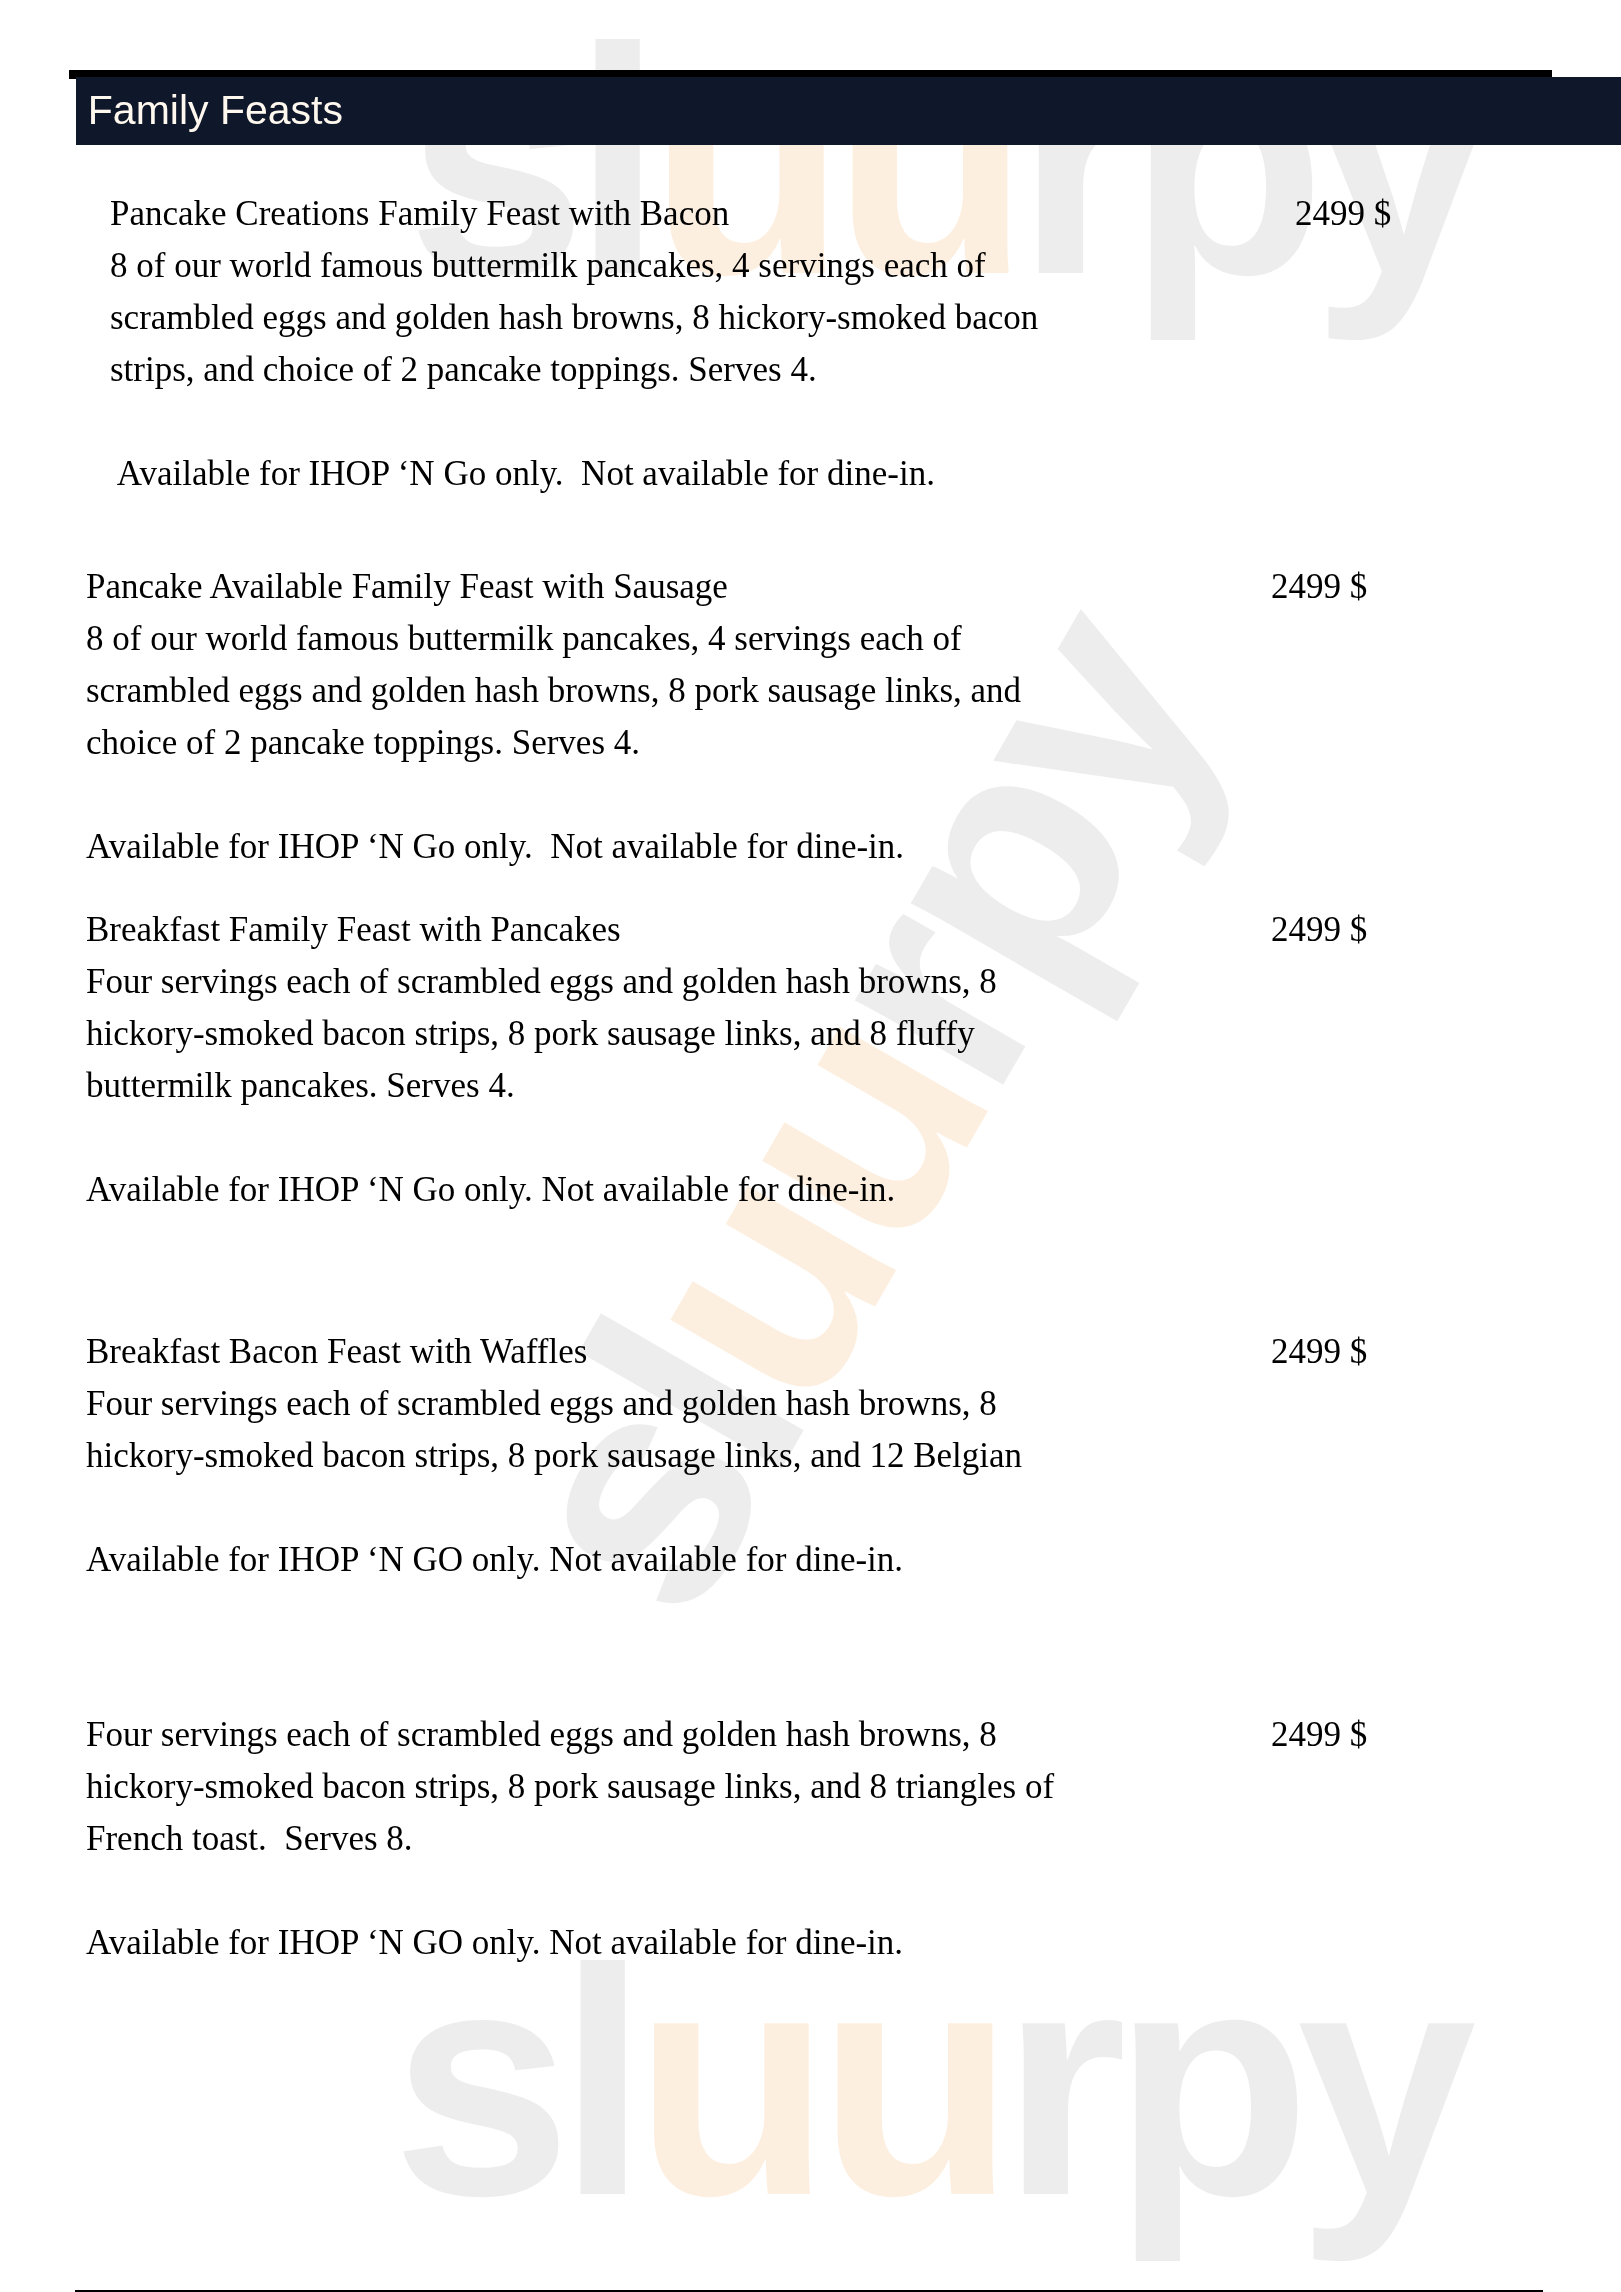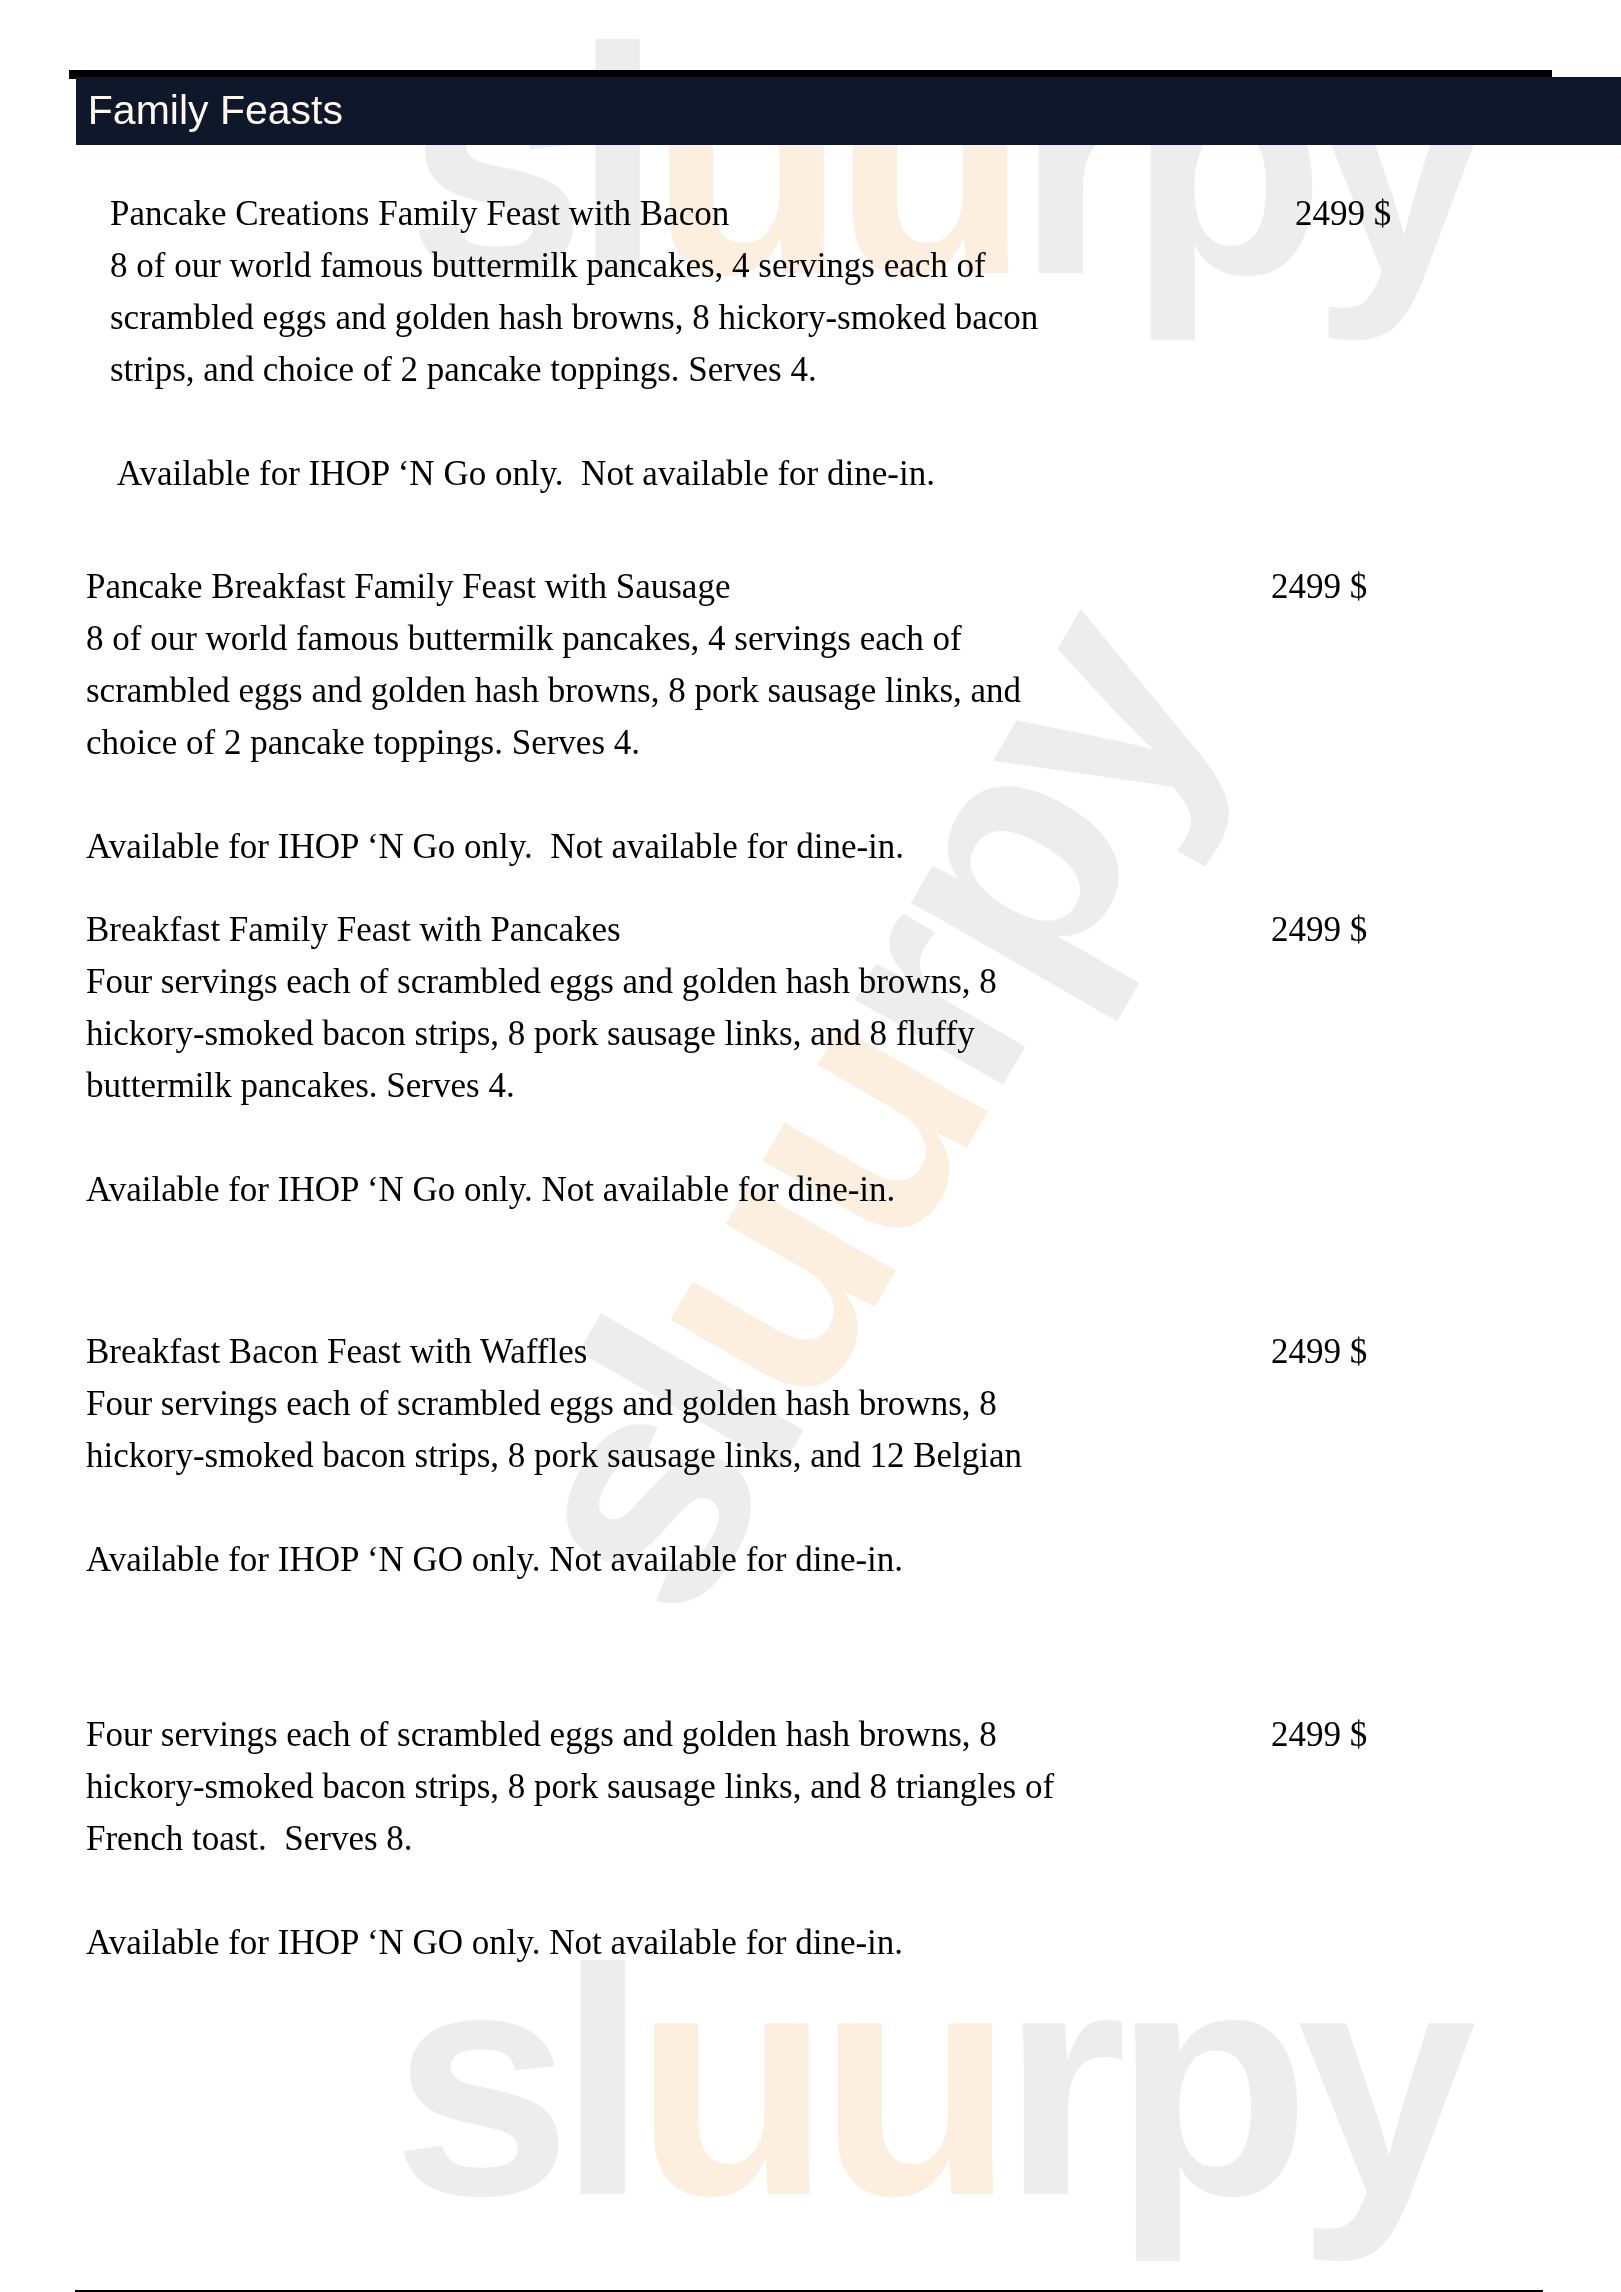--- a/index.html
+++ b/index.html
@@ -77,21 +77,21 @@
   <span class="title">Pancake Creations Family Feast with Bacon</span>
   <span class="price">2499 $</span>
   <span class="desc-line">8 of our world famous buttermilk pancakes, 4 servings each of</span>
   <span class="desc-line">scrambled eggs and golden hash browns, 8 hickory-smoked bacon</span>
   <span class="desc-line">strips, and choice of 2 pancake toppings. Serves 4.</span>
   <span class="blank"></span>
   <span class="avail"> Available for IHOP ‘N Go only.  Not available for dine-in.</span>
 </div>
 
 <div class="item" style="top:561px;">
-  <span class="title">Pancake Breakfast Family Feast with Sausage</span>
+  <span class="title">Pancake Available Family Feast with Sausage</span>
   <span class="price">2499 $</span>
   <span class="desc-line">8 of our world famous buttermilk pancakes, 4 servings each of</span>
   <span class="desc-line">scrambled eggs and golden hash browns, 8 pork sausage links, and</span>
   <span class="desc-line">choice of 2 pancake toppings. Serves 4.</span>
   <span class="blank"></span>
   <span class="avail">Available for IHOP ‘N Go only.  Not available for dine-in.</span>
 </div>
 
 <div class="item" style="top:904px;">
   <span class="title">Breakfast Family Feast with Pancakes</span>

